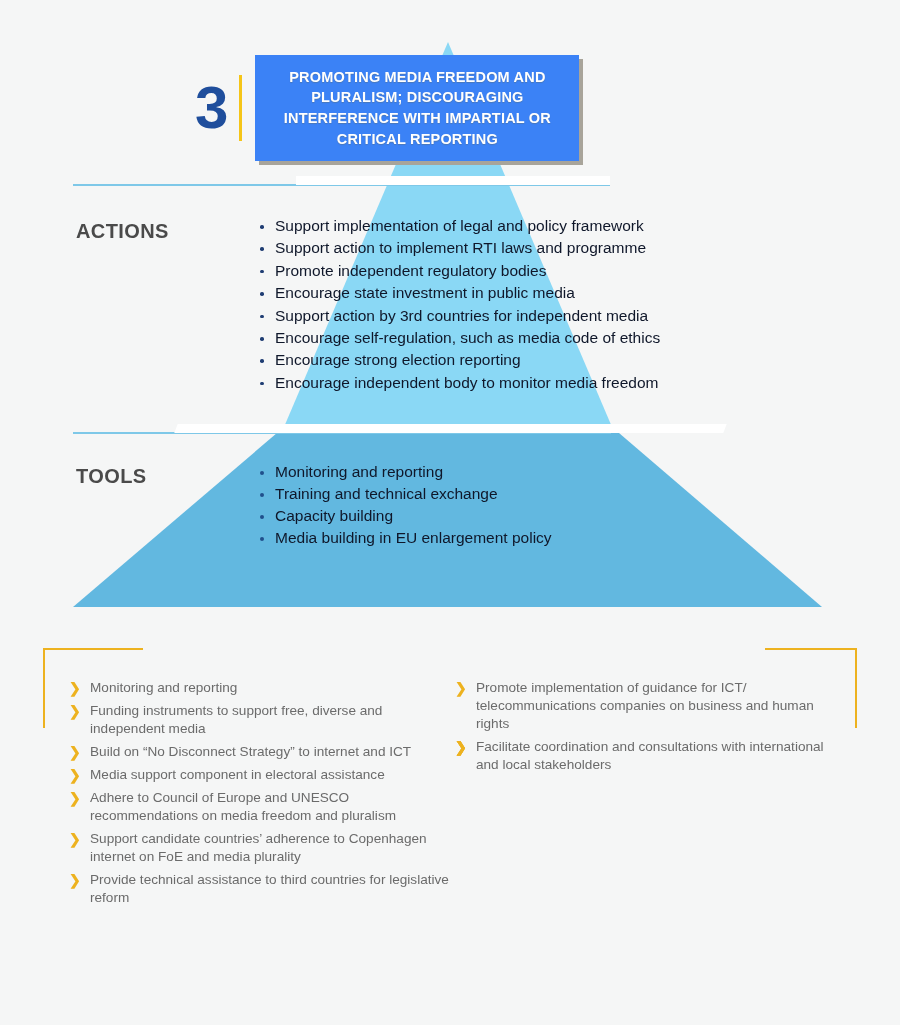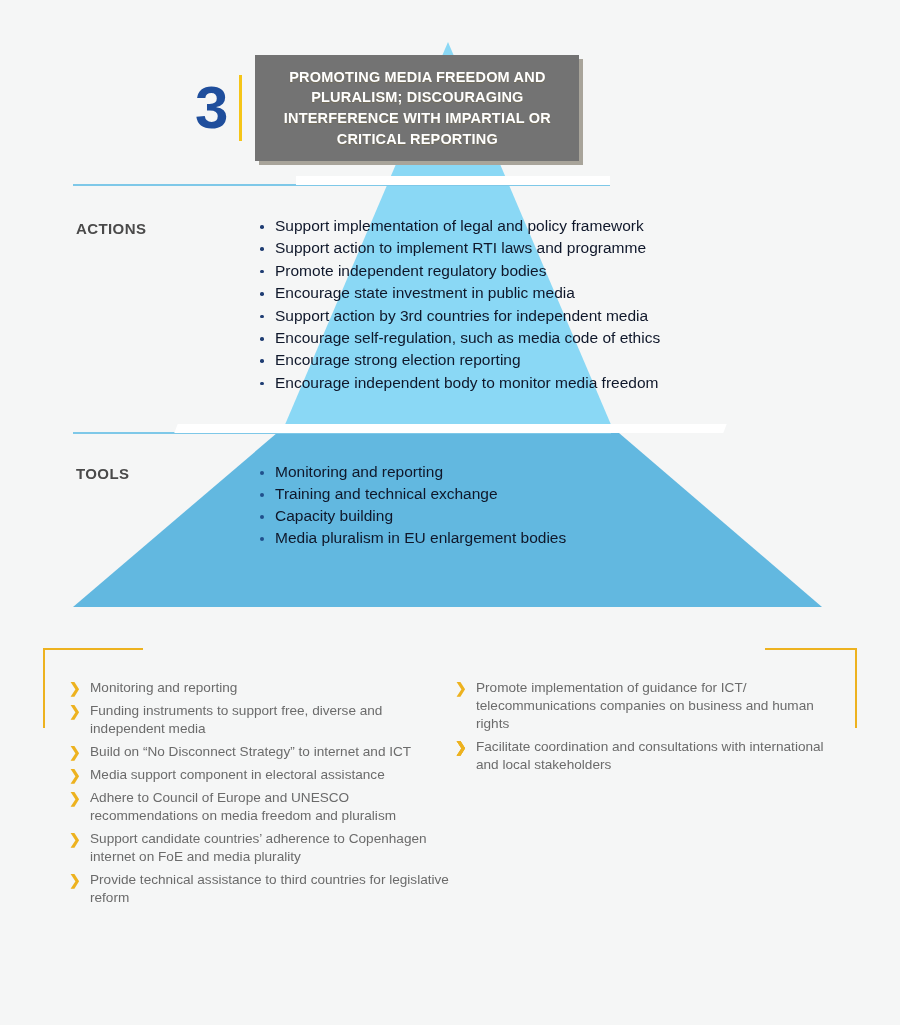--- a/index.html
+++ b/index.html
@@ -54,21 +54,21 @@
     width: 3px;
     height: 66px;
     background: #f5c518;
     margin-right: 13px;
     flex: 0 0 auto;
   }
   .title-box {
     position: relative;
     width: 324px;
     min-height: 80px;
-    background: #737373;
+    background: #3b82f6;
     box-shadow: 4px 4px 0 0 #a8a49a;
     display: flex;
     align-items: center;
     justify-content: center;
     padding: 12px 10px;
     box-sizing: border-box;
   }
   .title-text {
     color: #ffffff;
     font-size: 14.5px;
@@ -96,21 +96,21 @@
     left: 296px; top: 176px; width: 314px; height: 9px;
   }
   .band-tools {
     left: 176px; top: 424px; width: 549px; height: 9px;
     transform: skewX(-21deg);
   }
 
   
   .section-label {
     position: absolute;
-    font-size: 15px;
+    font-size: 20px;
     font-weight: bold;
     color: #4a4a4a;
     letter-spacing: 0.4px;
   }
   .label-actions { left: 76px; top: 220px; }
   .label-tools   { left: 76px; top: 465px; }
 
   
   .bullet-list {
     position: absolute;
@@ -244,21 +244,21 @@
     <li class="bullet-item">Encourage self-regulation, such as media code of ethics</li>
     <li class="bullet-item">Encourage strong election reporting</li>
     <li class="bullet-item">Encourage independent body to monitor media freedom</li>
   </ul>
 
   <div class="section-label label-tools">TOOLS</div>
   <ul class="bullet-list list-tools">
     <li class="bullet-item">Monitoring and reporting</li>
     <li class="bullet-item">Training and technical exchange</li>
     <li class="bullet-item">Capacity building</li>
-    <li class="bullet-item">Media pluralism in EU enlargement bodies</li>
+    <li class="bullet-item">Media building in EU enlargement policy</li>
   </ul>
 
   <div class="measures">
     <div class="bracket bracket-left"></div>
     <div class="bracket bracket-right"></div>
 
     <ul class="measure-col col-left">
       <li class="measure-item">
         <span class="arrow-icon">❯</span>
         <span>Monitoring and reporting</span>

